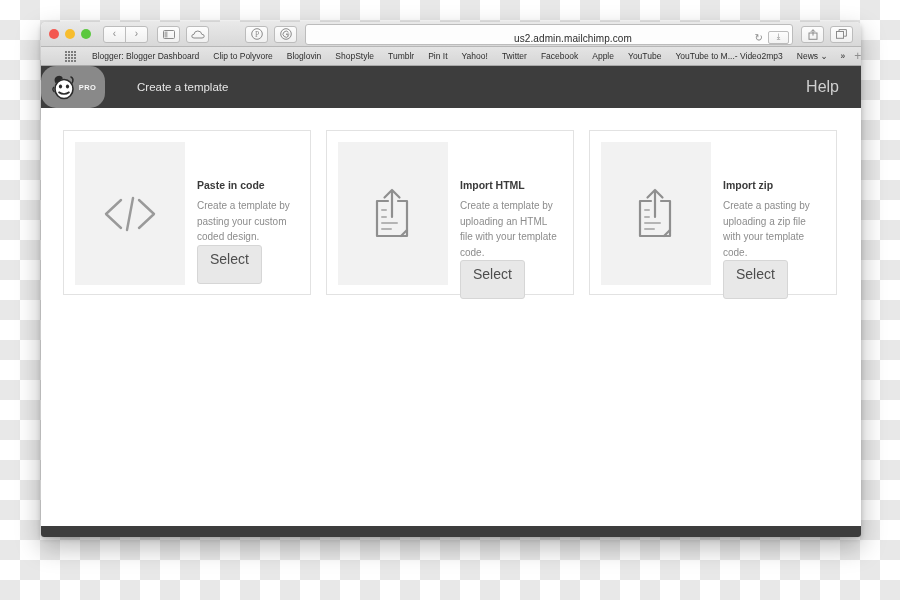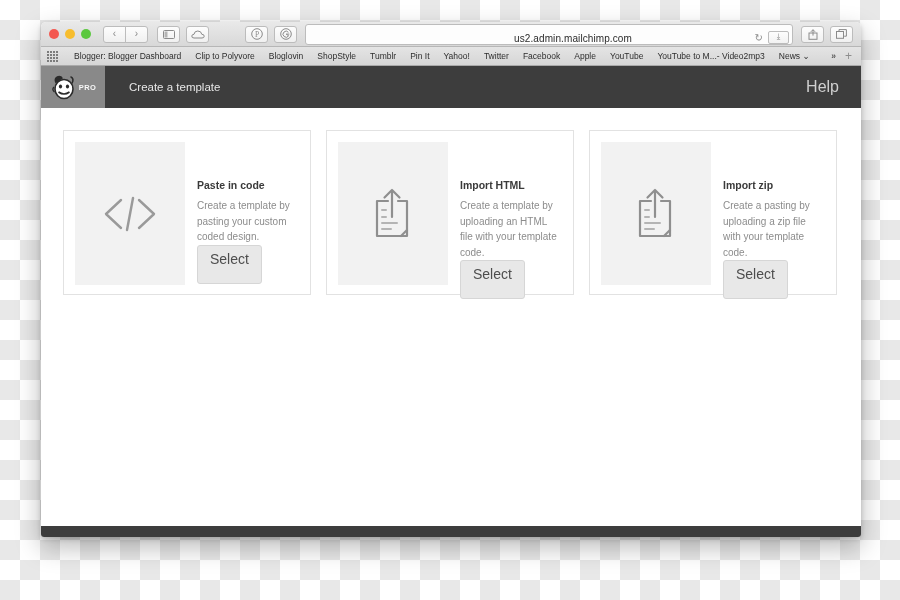--- a/index.html
+++ b/index.html
@@ -105,21 +105,21 @@
     font-size: 8px; color: #7d7d7d;
   }
 
   
   .bookmarks {
     height: 19px;
     background: linear-gradient(to bottom,#e4e4e4,#d6d6d6);
     border-bottom: 1px solid #a9a9a9;
     display: flex;
     align-items: center;
-    padding: 0 4px 0 6px;
+    padding: 0 4px 0 24px;
     gap: 0;
     font-size: 8.5px;
     color: #2e2e2e;
     white-space: nowrap;
     overflow: hidden;
   }
   .grid-icon {
     display: grid;
     grid-template-columns: repeat(4, 2px);
     grid-template-rows: repeat(4, 2px);
@@ -138,26 +138,27 @@
     height: 42px;
     background: #3d3d3d;
     display: flex;
     align-items: stretch;
   }
   .logo-cell {
     width: 64px;
     background: #898989;
     display: flex;
     justify-content: center;
+    border-radius: 15px;
   }
   .logo-wrap { display: flex; align-items: center; gap: 1px; }
   .pro-tag { font-size: 7.5px; color: #f7f7f7; font-weight: bold; letter-spacing: 0.4px; }
   .header-title {
     display: flex; align-items: center;
-    padding-left: 24px;
+    padding-left: 32px;
     font-size: 11.5px;
     color: #e7e7e7;
   }
   .header-right {
     margin-left: auto;
     display: flex; align-items: center;
     padding-right: 22px;
     font-size: 16px;
     color: #cfcfcf;
   }

